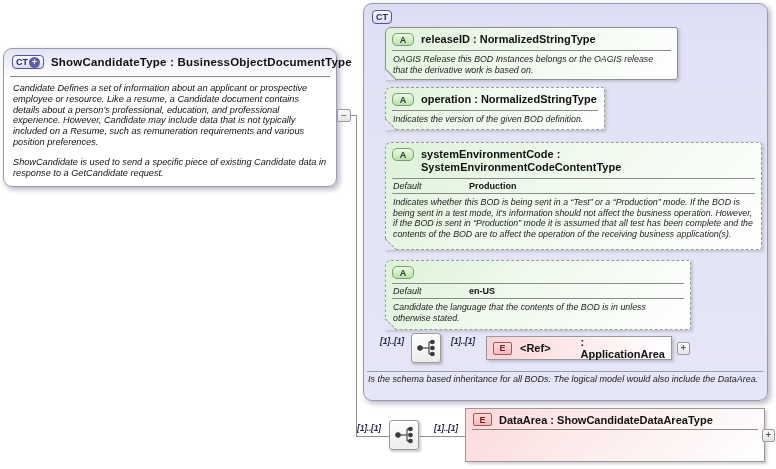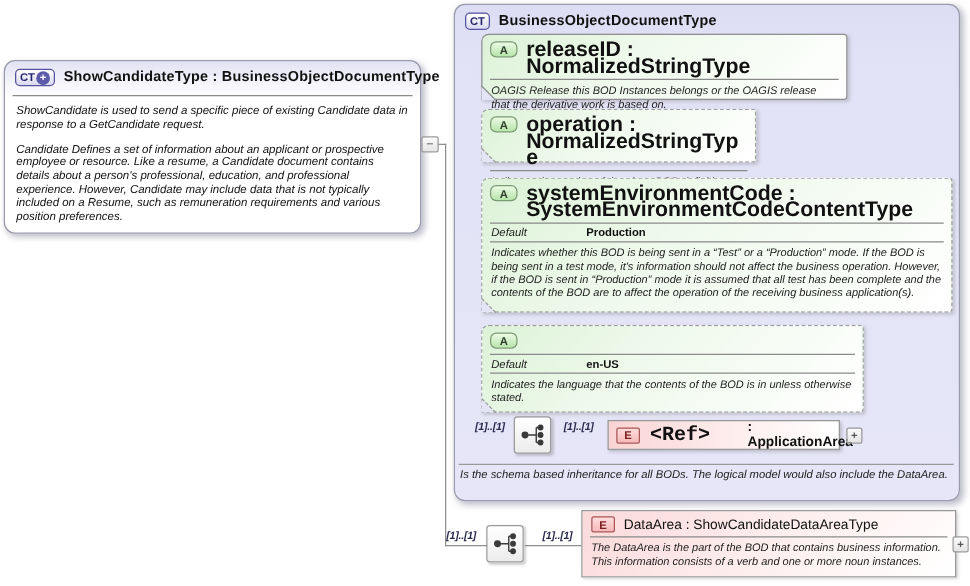--- a/index.html
+++ b/index.html
@@ -66,21 +66,21 @@
   .attr::before{
     content:"";position:absolute;left:-1px;bottom:-1px;width:11px;height:11px;
     background:#e4e4f7;clip-path:polygon(0 0,0 100%,100% 100%);
   }
   .attr::after{
     content:"";position:absolute;left:-3px;bottom:4.5px;width:16px;height:0;
     border-top:1px solid #8f8f8f;transform:rotate(45deg);
   }
   .attr.dashed::after{border-top-style:dashed;border-top-color:#9b9b9b;}
   .attr-head{display:flex;align-items:flex-start;gap:7px;padding:5px 7px 4px 6px;}
-  .attr-title{font-weight:bold;font-size:17px;line-height:13px;flex:1;overflow-wrap:anywhere;}
+  .attr-title{font-weight:bold;font-size:11px;line-height:13px;flex:1;overflow-wrap:anywhere;}
   .attr-head.center .attr-title{text-align:left;}
   .sep{height:0;border-top:1px solid #8a8a8a;margin:0 6px;}
   .def-row{display:flex;align-items:center;padding:2px 7px 2px 7px;}
   .def-label{font-style:italic;font-size:9px;color:#1c1c1c;width:34px;flex:none;}
   .def-value{font-weight:bold;font-size:9px;margin-left:9px;padding-left:33px;}
   .attr-desc,.e-desc{font-style:italic;font-size:8.8px;line-height:10.6px;color:#1c1c1c;padding:3px 7px 3px 7px;}
   #attr-release{left:385px;top:27px;width:293px;height:53px;}
   #attr-version{left:385px;top:87px;width:220px;height:43px;}
   #attr-sysenv{left:385px;top:142px;width:377px;height:108px;}
   #attr-lang{left:385px;top:260px;width:306px;height:70px;}
@@ -103,28 +103,28 @@
   #card-4{left:434px;top:423px;}
   
   .e-box{
     position:absolute;border:1px solid #999;box-shadow:1.5px 1.5px 2.5px rgba(100,100,100,.3);
   }
   #app-area{
     left:486px;top:336px;width:186px;height:24px;
     background:linear-gradient(90deg,#fad4d4 0%,#fde9e9 45%,#ffffff 100%);
     display:flex;align-items:center;gap:8px;padding:0 6px;
   }
-  #app-area .ref{font-weight:bold;font-size:16px;font-family:Liberation Mono, monospace;}
+  #app-area .ref{font-weight:bold;font-size:11px;}
   #app-area .etype{font-weight:bold;font-size:11px;margin-left:22px;}
   #data-area{
     left:465px;top:408px;width:300px;height:54px;
     background:linear-gradient(135deg,#fbd9d9 0%,#fdecec 45%,#ffffff 100%);
   }
   .e-head{display:flex;align-items:center;gap:7px;padding:4px 7px 3px 7px;}
-  .e-title{font-weight:normal;font-size:11px;white-space:nowrap;}
+  .e-title{font-weight:bold;font-size:11px;white-space:nowrap;}
   
   #base-footer{
     position:absolute;left:368px;top:374px;width:392px;
     font-style:italic;font-size:9px;line-height:10.6px;color:#1c1c1c;
   }
 </style>
 </head>
 <body>
 
 <div id="canvas">
@@ -143,32 +143,31 @@
 
   <div id="left-box" class="ct-box">
     <div class="box-header">
       <span class="ct-chip">
           <span>CT</span>
           <span class="plus-ball">+</span>
         </span>
       <span class="box-title">ShowCandidateType : BusinessObjectDocumentType</span>
     </div>
     <div class="body">
+      <p>Candidate  Defines a set of information about an applicant or prospective employee or resource. Like a resume, a Candidate document contains details about a person's professional, education, and professional experience. However, Candidate may include data that is not typically included on a Resume, such as remuneration requirements and various position preferences.</p>
       <p>ShowCandidate is used to send a specific piece of existing Candidate data in response to a GetCandidate request.</p>
-      <p>Candidate  Defines a set of information about an applicant or prospective employee or resource. Like a resume, a Candidate document contains details about a person's professional, education, and professional experience. However, Candidate may include data that is not typically included on a Resume, such as remuneration requirements and various position preferences.</p>
 
     </div>
   </div>
 
   <div id="minus-toggle" class="toggle">−</div>
 
   <div id="base-box" class="ct-box">
     <div class="box-header">
       <span class="ct-chip">CT</span>
-      <span class="box-title">BusinessObjectDocumentType</span>
     </div>
   </div>
 
   <div id="attr-release" class="attr">
     <div class="attr-head">
       <span class="a-chip">A</span>
       <span class="attr-title">releaseID : NormalizedStringType</span>
     </div>
     <div class="sep"></div>
     <div class="attr-desc">OAGIS Release this BOD Instances belongs or the OAGIS release that the derivative work is based on.</div>
@@ -200,21 +199,21 @@
   <div id="attr-lang" class="attr dashed">
     <div class="attr-head">
       <span class="a-chip">A</span>
     </div>
     <div class="sep"></div>
     <div class="def-row">
       <span class="def-label">Default</span>
       <span class="def-value">en-US</span>
     </div>
     <div class="sep"></div>
-    <div class="attr-desc">Indicates the language that the contents of the BOD is in unless otherwise stated.</div>
+    <div class="attr-desc">Candidate the language that the contents of the BOD is in unless otherwise stated.</div>
   </div>
 
   <div id="seq-top" class="seq">
     <svg width="24" height="24" viewBox="0 0 28 28">
       <g stroke="#3a3a3a" stroke-width="1.3" fill="#3a3a3a">
         <circle cx="7" cy="14" r="2.6"></circle>
         <line x1="9.5" y1="14" x2="17.5" y2="14"></line>
         <line x1="17.5" y1="7" x2="17.5" y2="21"></line>
         <line x1="17.5" y1="7" x2="20.5" y2="7"></line>
         <line x1="17.5" y1="21" x2="20.5" y2="21"></line>
@@ -253,17 +252,16 @@
   </div>
   <span id="card-3" class="card">[1]..[1]</span>
   <span id="card-4" class="card">[1]..[1]</span>
 
   <div id="data-area" class="e-box">
     <div class="e-head">
       <span class="e-chip">E</span>
       <span class="e-title">DataArea : ShowCandidateDataAreaType</span>
     </div>
     <div class="sep"></div>
-    <div class="e-desc">The DataArea is the part of the BOD that contains business information. This information consists of a verb and one or more noun instances.</div>
   </div>
   <div id="data-area-plus" class="toggle plus-btn">+</div>
 
 </div>
 
 </body></html>

